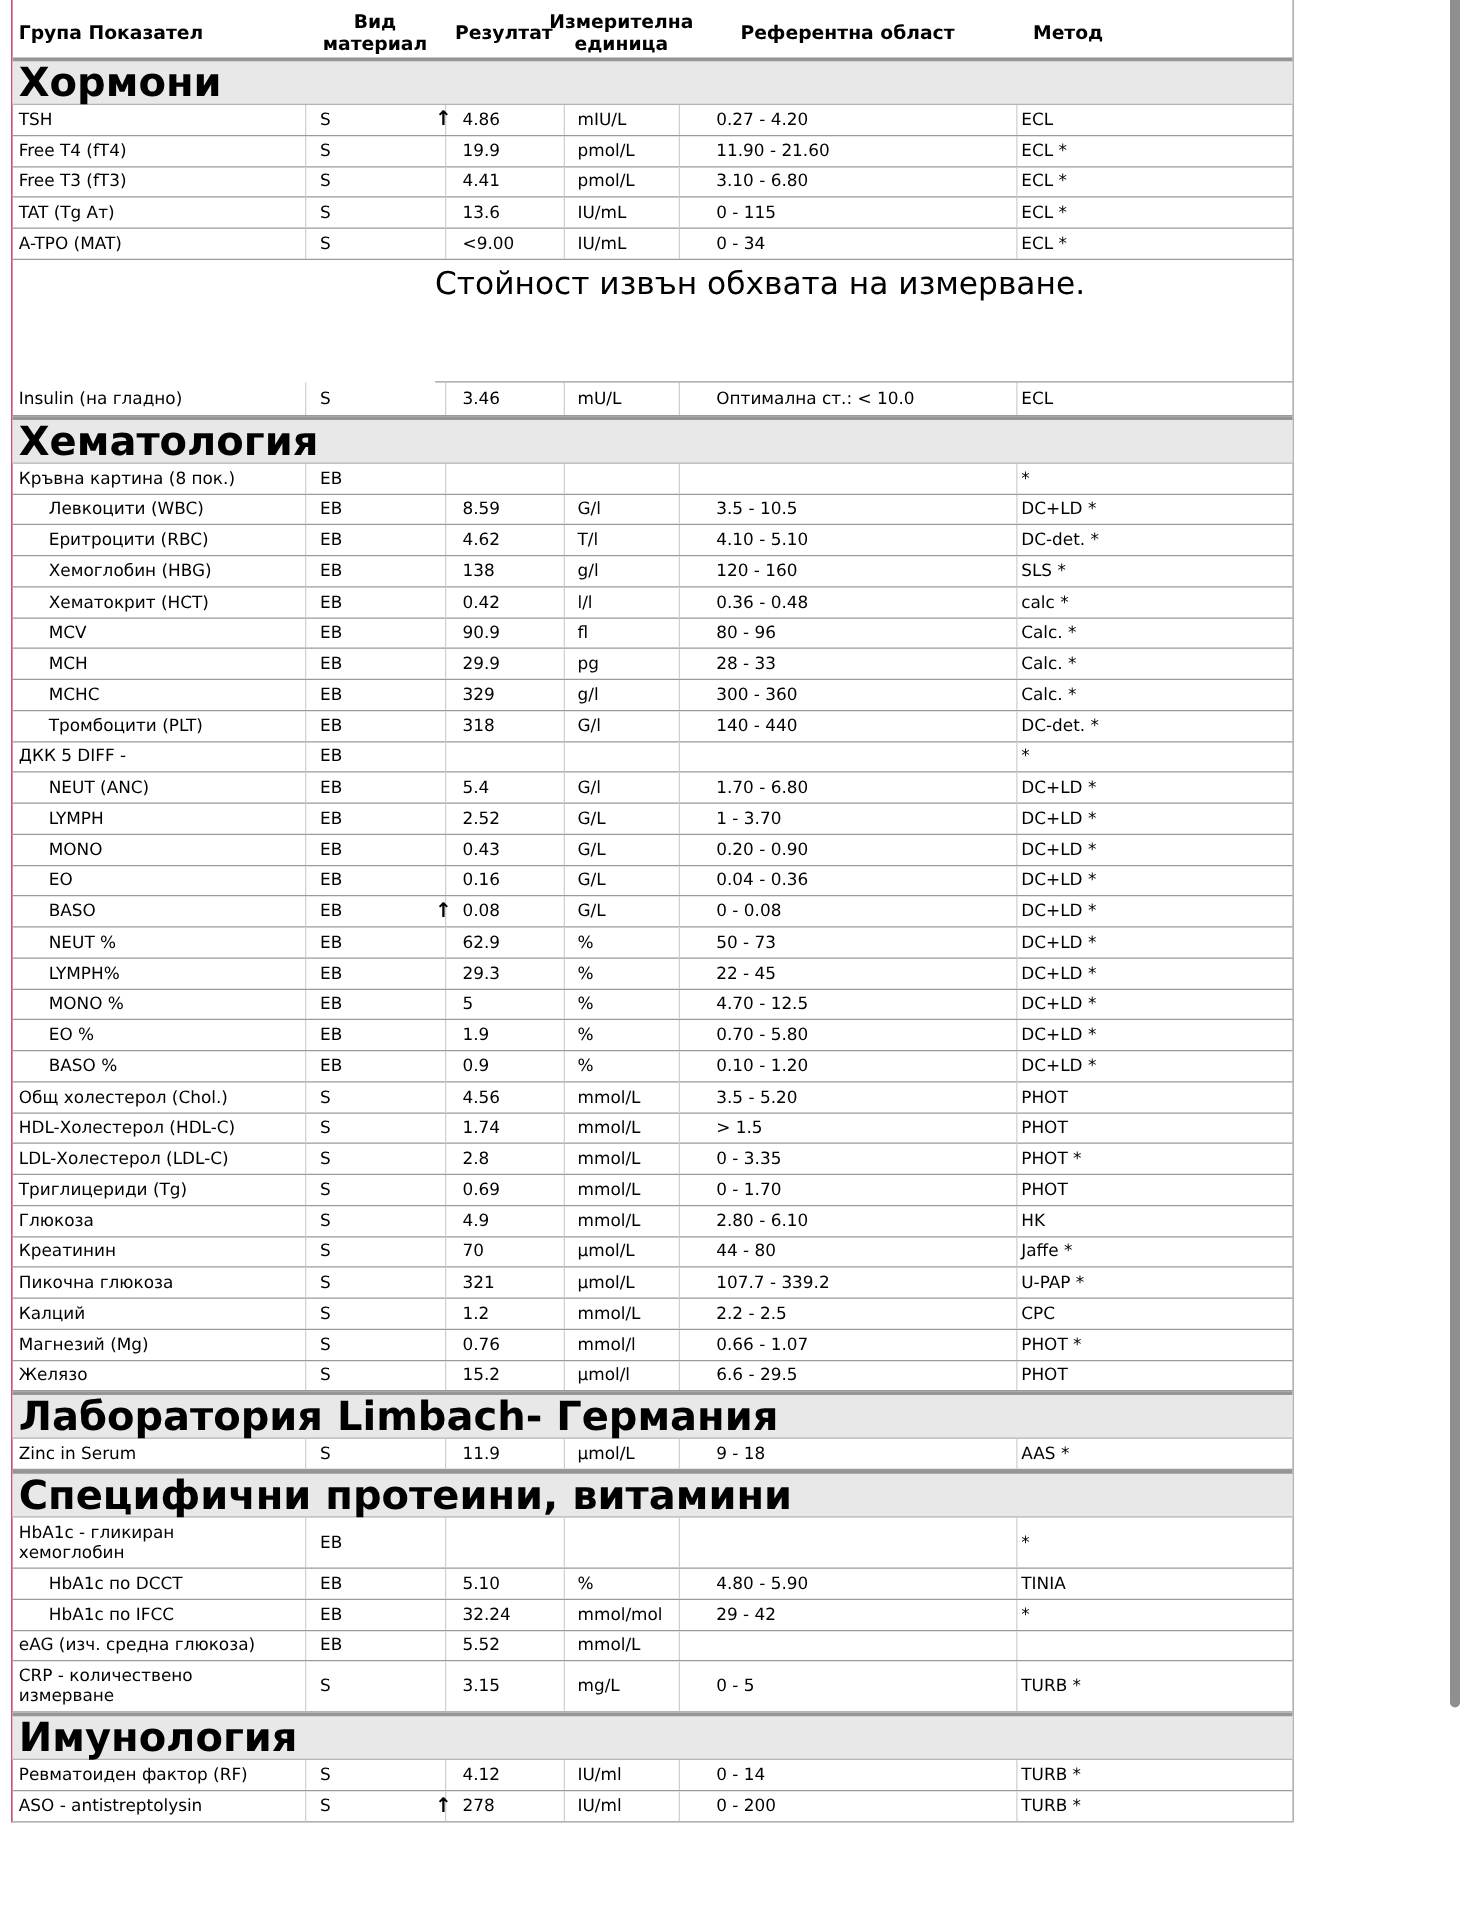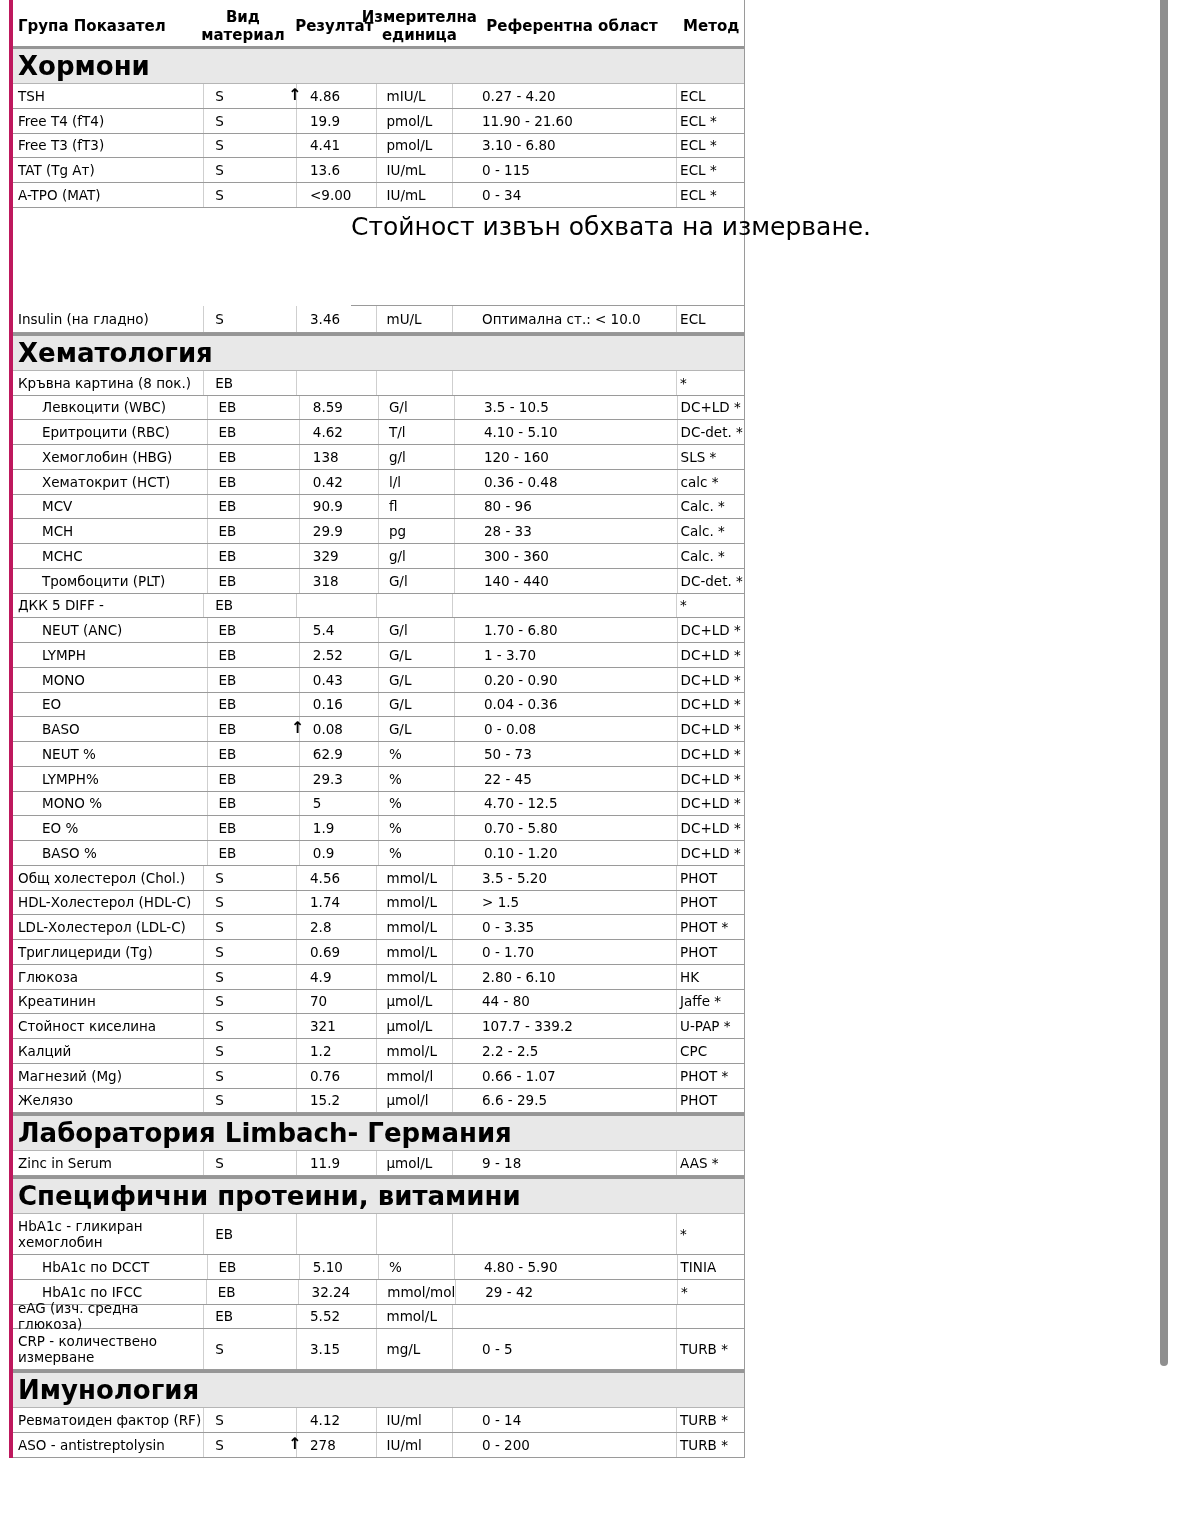--- a/index.html
+++ b/index.html
@@ -1,32 +1,32 @@
 <!DOCTYPE html>
 <html lang="bg" style="--bar-bg: #e8e8e8; --line: #9a9a9a;"><head>
 <meta charset="utf-8">
 <style>
   * { margin: 0; padding: 0; box-sizing: border-box; }
   html, body { width: 1179px; height: 1525px; background: #ffffff;
     font-family: "DejaVu Sans", "Liberation Sans", sans-serif; color: #000; }
   .page { position: relative; width: 1179px; height: 1525px; overflow: hidden; background: #fff; }
 
-  .report { position: absolute; left: 9px; top: 0; width: 736px;
-    border-left: 4px solid #be185d; border-right: 1px solid #9a9a9a; }
+  .report { position: absolute; left: 9px; top: 0; width: 1026px;
+    border-left: 1px solid #be185d; border-right: 1px solid #9a9a9a; }
 
   
   .hdr { display: flex; align-items: flex-start; height: 46px; padding-top: 6px;
     font-weight: bold; font-size: 15px; line-height: 18px; }
   .hdr .cell { border: none; white-space: pre-line; }
 
   
   .bar { height: 38px; background: var(--bar-bg, #e8e8e8);
     border-top: 3px solid #969696; border-bottom: 1px solid #b5b5b5;
     display: flex; align-items: center; padding-left: 5px; }
-  .bar span { font-size: 26px; font-weight: bold; letter-spacing: 0px; }
+  .bar span { font-size: 32px; font-weight: bold; letter-spacing: 0px; }
 
   
   .row { display: flex; align-items: center; height: 24.75px;
     border-bottom: 1px solid var(--line, #9a9a9a); font-size: 13.5px; }
 
   .cell { height: 100%; display: flex; align-items: center; }
   .row .cell + .cell { border-left: 1px solid #cfcfcf; }
 
   .c-label  { width: 234px; padding-left: 5px;  white-space: pre-line; line-height: 16px; }
   .c-label.ind { padding-left: 29px; }
@@ -395,21 +395,21 @@
           <div class="cell c-label">Креатинин</div>
           <div class="cell c-mat">S</div>
           <div class="cell c-res">
             <span>70</span>
           </div>
           <div class="cell c-unit">µmol/L</div>
           <div class="cell c-ref">44 - 80</div>
           <div class="cell c-met">Jaffe *</div>
         </div>
         <div class="row">
-          <div class="cell c-label">Стойност киселина</div>
+          <div class="cell c-label">Пикочна глюкоза</div>
           <div class="cell c-mat">S</div>
           <div class="cell c-res">
             <span>321</span>
           </div>
           <div class="cell c-unit">µmol/L</div>
           <div class="cell c-ref">107.7 - 339.2</div>
           <div class="cell c-met">U-PAP *</div>
         </div>
         <div class="row">
           <div class="cell c-label">Калций</div>

